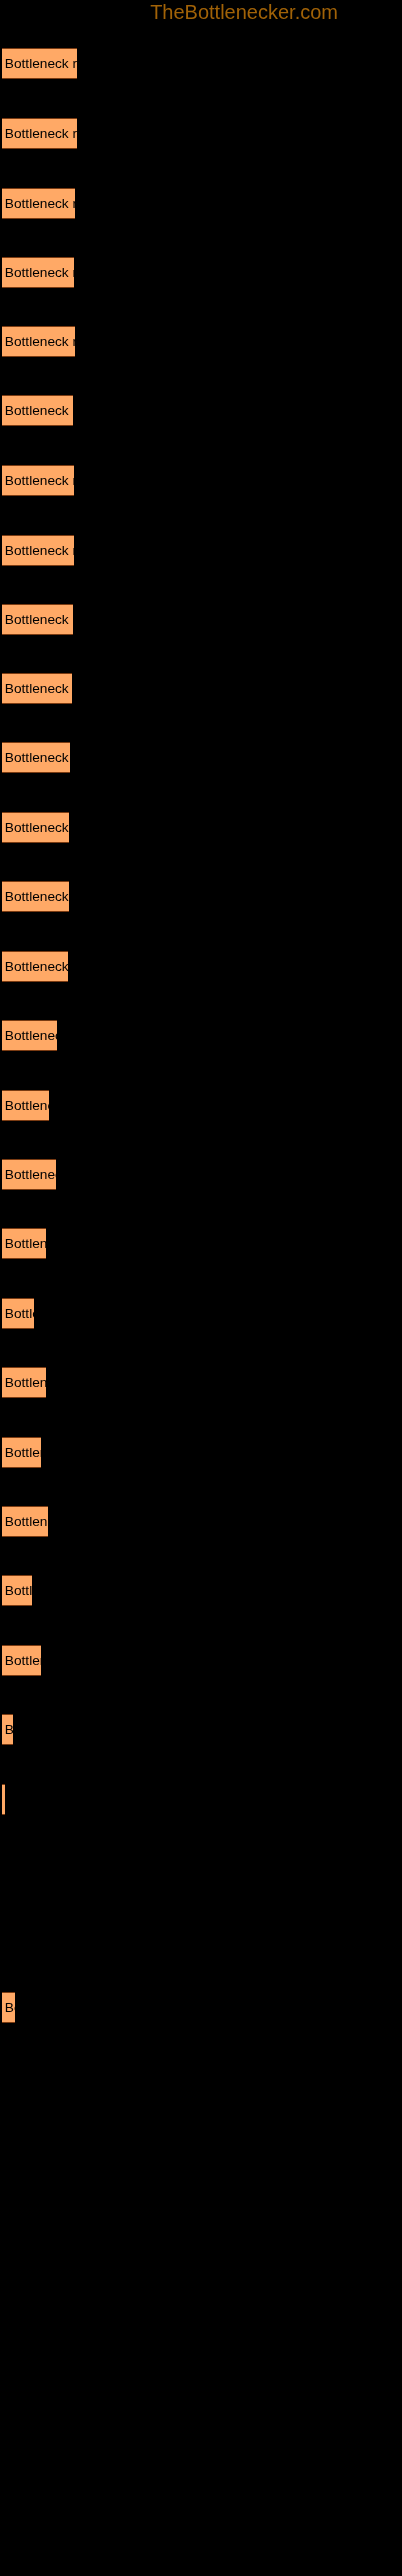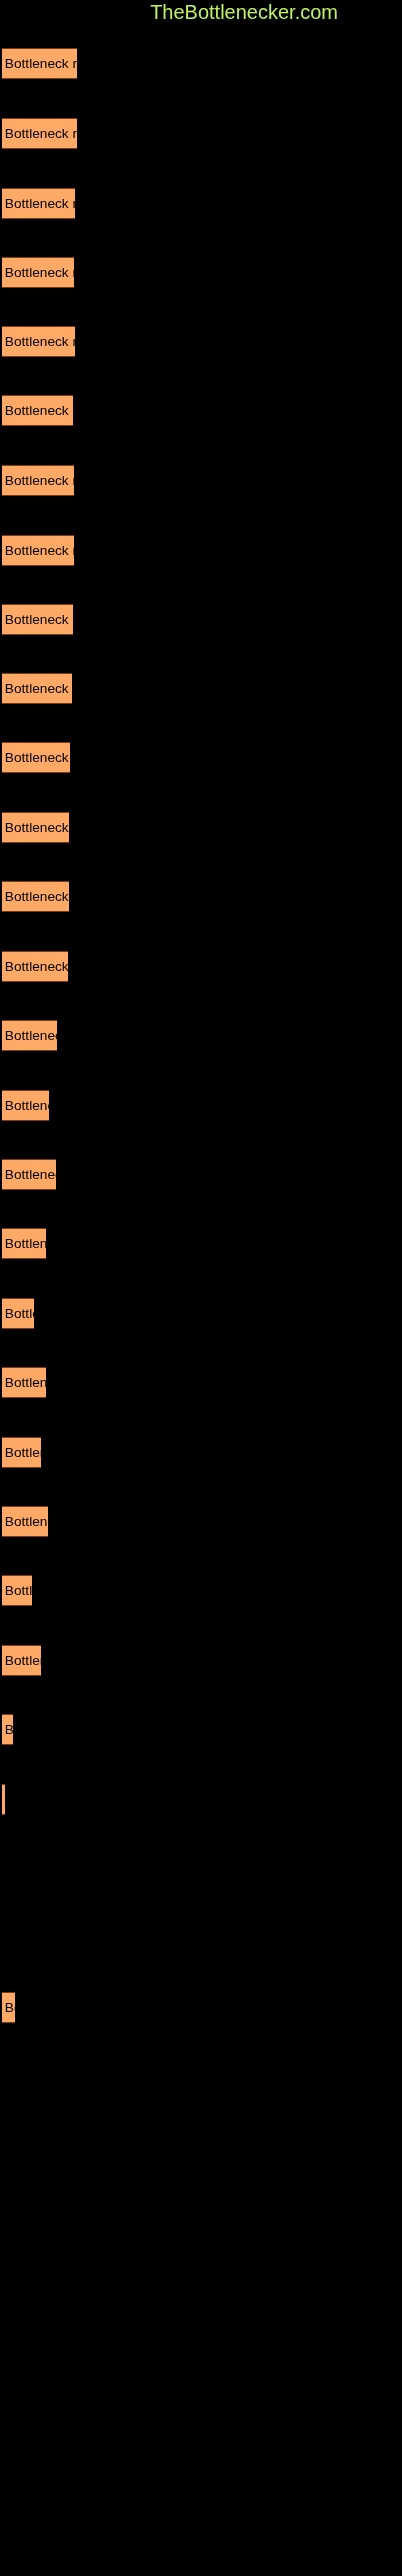--- a/index.html
+++ b/index.html
@@ -15,21 +15,21 @@
     font-family: "Liberation Sans", sans-serif;
   }
 
   .site-title {
     position: absolute;
     top: 0px;
     left: 0;
     width: 338px;
     text-align: right;
     box-sizing: border-box;
-    color: #bef264;
+    color: #a16207;
     font-size: 20px;
     font-family: "Liberation Sans", sans-serif;
     letter-spacing: 0px;
     line-height: 24px;
     white-space: nowrap;
   }
 
   .chart {
     position: absolute;
     top: 0;

